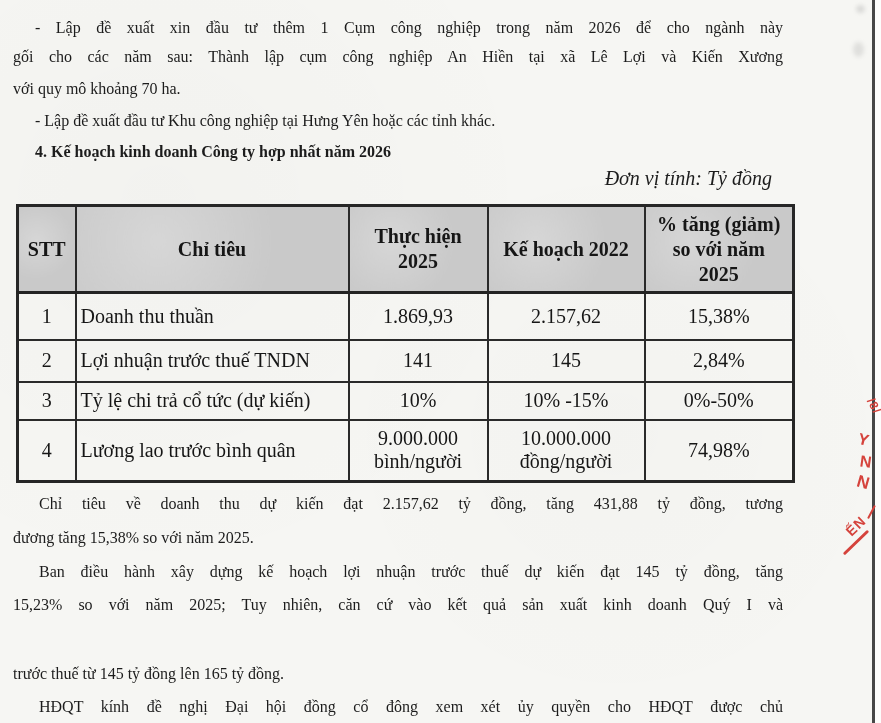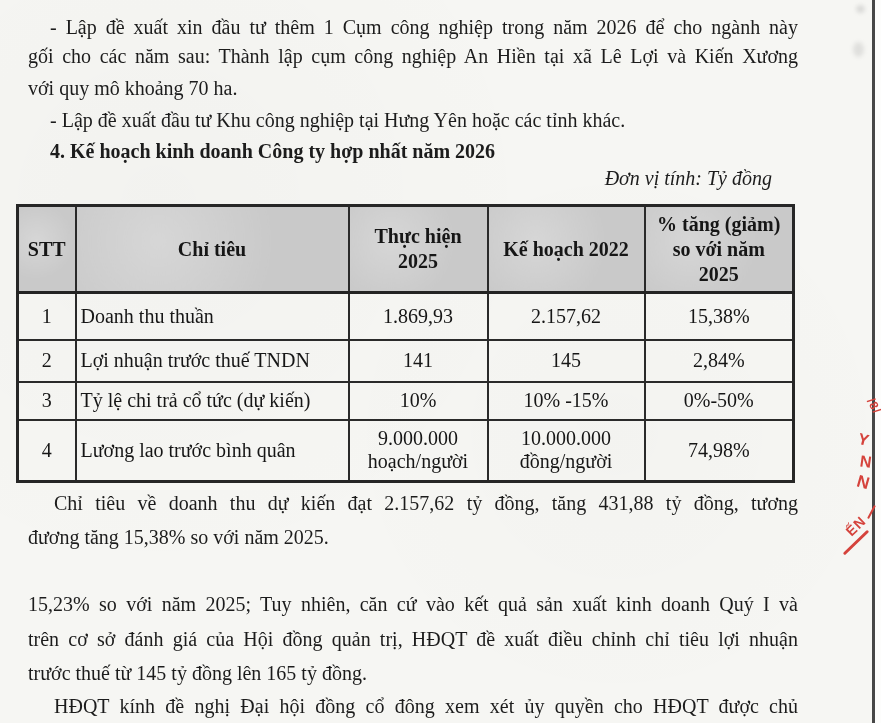--- a/index.html
+++ b/index.html
@@ -6,22 +6,22 @@
   .page {
     position:relative; width:881px; height:723px; overflow:hidden;
     background:#f6f6f3;
     background-image:
       radial-gradient(circle at 18% 28%, rgba(0,0,0,0.015), transparent 45%),
       radial-gradient(circle at 70% 60%, rgba(0,0,0,0.012), transparent 40%);
     font-family:"Liberation Serif", serif;
     color:#1c1c1c;
   }
   .tline {
-    position:absolute; left:28px; width:770px;
-    font-size:20px; line-height:23px; white-space:normal;
+    position:absolute; left:13px; width:770px;
+    font-size:16px; line-height:23px; white-space:normal;
   }
   .jfull { text-align:justify; text-align-last:justify; }
   .ind22 { text-indent:22px; }
   .ind26 { text-indent:26px; }
   .bold { font-weight:bold; }
   .unit-note {
     position:absolute; left:28px; top:166px; width:744px;
     font-size:20px; font-style:italic; text-align:right; line-height:24px;
   }
   table.plan {
@@ -112,32 +112,32 @@
         <td class="c">3</td>
         <td class="l">Tỷ lệ chi trả cổ tức (dự kiến)</td>
         <td class="c">10%</td>
         <td class="c">10% -15%</td>
         <td class="c">0%-50%</td>
       </tr>
       <tr class="r4">
         <td class="c">4</td>
         <td class="l">Lương lao trước bình quân</td>
         <td class="c ml">9.000.000
-hoạch/người</td>
+bình/người</td>
         <td class="c ml">10.000.000
 đồng/người</td>
         <td class="c">74,98%</td>
       </tr>
     </tbody>
   </table>
 
   <div class="tline jfull ind26" style="top:492px">Chỉ tiêu về doanh thu dự kiến đạt 2.157,62 tỷ đồng, tăng 431,88 tỷ đồng, tương</div>
   <div class="tline" style="top:526px">đương tăng 15,38% so với năm 2025.</div>
+  <div class="tline jfull ind26" style="top:560px">Ban điều hành xây dựng kế hoạch lợi nhuận trước thuế dự kiến đạt 145 tỷ đồng, tăng</div>
   <div class="tline jfull" style="top:593px">15,23% so với năm 2025; Tuy nhiên, căn cứ vào kết quả sản xuất kinh doanh Quý I và</div>
-  <div class="tline jfull" style="top:628px">trên cơ sở đánh giá của Hội đồng quản trị, HĐQT đề xuất điều chỉnh chỉ tiêu lợi nhuận</div>
   <div class="tline" style="top:662px">trước thuế từ 145 tỷ đồng lên 165 tỷ đồng.</div>
   <div class="tline jfull ind26" style="top:695px">HĐQT kính đề nghị Đại hội đồng cổ đông xem xét ủy quyền cho HĐQT được chủ</div>
 
   <div class="edge-right"></div>
   <div class="edge-line"></div>
   <div class="smudge sm1"></div>
   <div class="smudge sm2"></div>
 
   <span class="stamp frag-a" style="color: rgb(213, 67, 60);">/8/</span>
   <span class="stamp sy" style="color: rgb(213, 67, 60);">Y</span>

